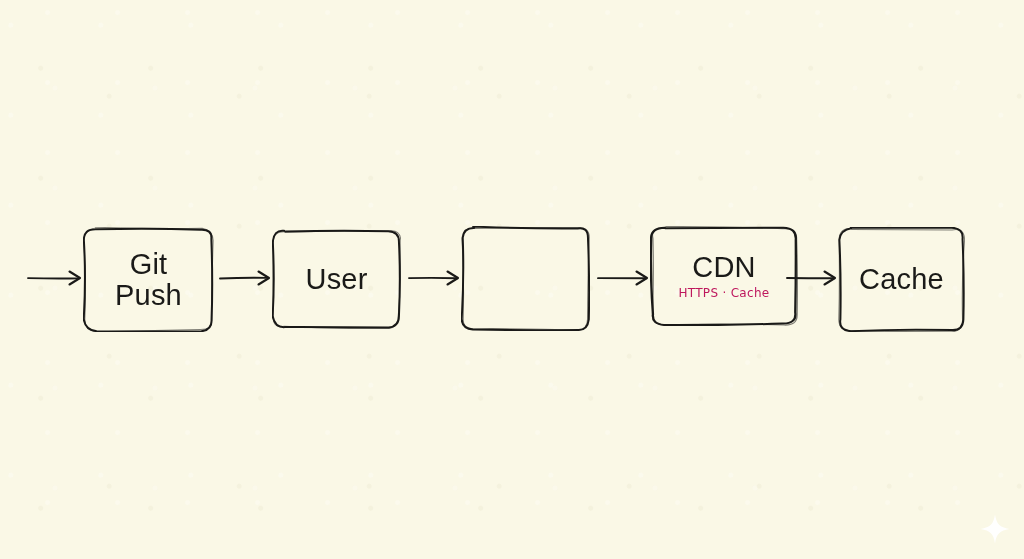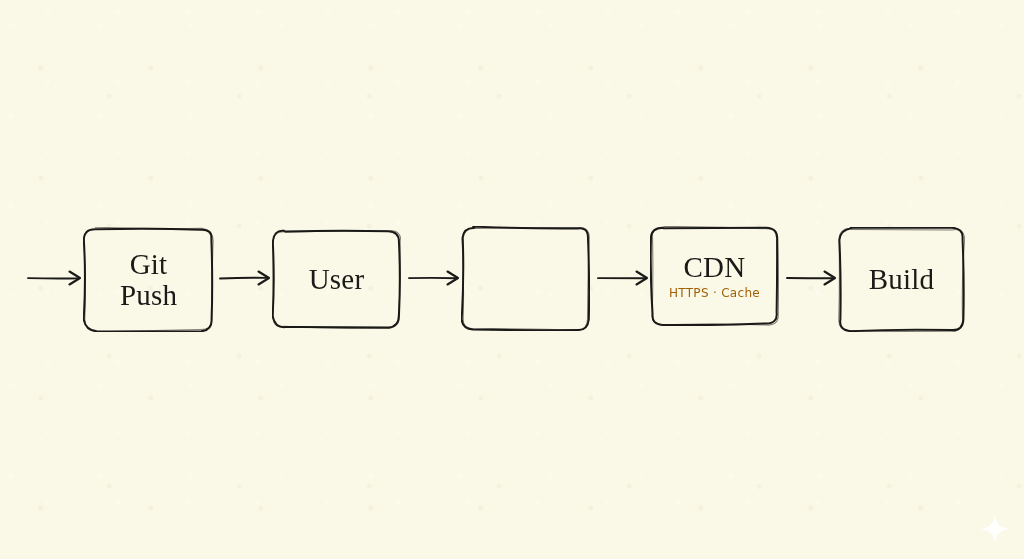--- a/index.html
+++ b/index.html
@@ -45,30 +45,30 @@
   .node-shape {
     position: absolute;
     inset: 0;
     width: 100%;
     height: 100%;
   }
   .node-text {
     position: relative;
     z-index: 2;
     color: #1a1a18;
-    font-family: Liberation Serif, serif;
+    font-family: Liberation Sans, sans-serif;
     font-weight: 400;
     letter-spacing: 0.2px;
     line-height: 1.04;
     white-space: pre-line;
   }
   .node-sub {
     position: relative;
     z-index: 2;
-    color: #a16207;
+    color: #be185d;
     font-family: "DejaVu Sans", sans-serif;
     font-size: 12px;
     letter-spacing: 0.3px;
     margin-top: 3px;
   }
   .edge {
     position: absolute;
     z-index: 1;
   }
   .sparkle {
@@ -120,33 +120,33 @@
         <path d="M 12.976742186956107 3.096947033563629 Q 63.438492835499346 1.7525630397954957 117.77074765004218 2.0403903719503433 Q 127.89207456363366 0.7212362207006664 128.8284656951204 11.169374192738905 Q 129.20092170340942 52.271218604873866 126.18234275430441 88.18131246496924 Q 127.23895683055744 97.72658753427677 116.22369595672936 99.62057884396054 Q 65.91689466778189 100.0106379892677 12.30763256214559 97.19870930803009 Q 1.9191526937298478 99.74573459322565 1.1819928320124746 88.72690948271193 Q 1.2008809822611513 51.15497675491497 1.1496913380920888 13.28274165247567 Q 0.8572909831069411 2.5818599994760008 12.823831708543002 2.782866459945217" fill="none" stroke="#1a1a18" stroke-width="1.1" stroke-linecap="round" stroke-linejoin="round" opacity="0.55"></path>
       </svg>
       <div class="node-text" style="font-size: 29px;">User</div>
     </div>
     <div class="node" style="left: 461px; top: 226px; width: 129px; height: 105px;">
       <svg class="node-shape" viewBox="0 0 129 105" preserveAspectRatio="none">
         <path d="M 12.218540576705708 0.5963974079815673 Q 66.77695371098817 2.846271436510142 116.58486103354954 2.4548253727843985 Q 127.24659028844908 0.7428370404290037 126.9676764246542 12.24370387091767 Q 128.70017380207779 53.782917675795034 127.81510770167225 93.29008232464548 Q 126.52438685847447 104.07855854344089 117.50247727804818 103.93419947202784 Q 63.938266925141214 104.47158668521793 11.809964058315382 103.56712374777999 Q 1.0992298216558996 102.46184812330176 0.6903951861429961 93.09017100788188 Q 3.1957912755757567 51.46159515646286 1.7318620111327618 11.757037097937427 Q 2.7184006339870392 1.7582436141790823 12.994847774365917 1.9345827652839944" fill="none" stroke="#1a1a18" stroke-width="2" stroke-linecap="round" stroke-linejoin="round"></path>
         <path d="M 12.496096536889672 2.396270200284198 Q 65.22666394617409 1.3910599421011285 117.80828783903272 1.6234698394779117 Q 128.2427608893253 1.8775080983992667 128.27569195777178 11.464213987486437 Q 126.69401469202712 54.49533132975921 126.54903764333577 91.99147737384774 Q 126.98390782447532 103.27973869754933 117.16374221406878 104.11707673859783 Q 66.23303692694753 102.3657881449908 13.62822942752391 102.69605315648951 Q 2.1885096141137184 103.07363655543887 2.1956457890570165 93.41523404871114 Q 3.2283887510187923 51.896107201930135 0.978350297920406 12.837849882105365 Q 2.383215351868421 0.8417727017309518 13.014552630856633 2.526080555887893" fill="none" stroke="#1a1a18" stroke-width="1.1" stroke-linecap="round" stroke-linejoin="round" opacity="0.55"></path>
       </svg>
     </div>
-    <div class="node" style="left: 650px; top: 226px; width: 129px; height: 100px; text-align: right;">
+    <div class="node" style="left: 650px; top: 226px; width: 148px; height: 100px; text-align: right;">
       <svg class="node-shape" viewBox="0 0 129 100" preserveAspectRatio="none">
         <path d="M 13.324878130247816 2.2127070842077954 Q 66.10459463689476 1.7304174472461455 116.11054126438685 1.741059855069034 Q 127.79821512103081 1.8672901423880832 127.06721486146563 13.660237395367584 Q 127.25087279403583 51.96804478489794 126.61574745797553 86.38044304277282 Q 127.8987277692184 97.88301457019989 115.27041830024683 97.4641746753594 Q 66.08891785461455 99.6622919749096 12.186416592495515 98.92157993621659 Q 1.6862872492522003 98.12651785595808 2.5771449636202304 88.36352630180772 Q 0.004661974925548096 49.99135974296369 0.9810346527490766 12.548323494079522 Q 0.7069390552118422 2.073832828947343 12.932559913536533 1.6330357363214718" fill="none" stroke="#1a1a18" stroke-width="2" stroke-linecap="round" stroke-linejoin="round"></path>
         <path d="M 13.841682828404009 0.4181531021837146 Q 66.50123253185302 0.8473678641254083 115.77089281529189 2.671577637689188 Q 127.87557851439342 1.6348746243398637 127.79228323008866 13.551767230639234 Q 128.88089716574177 48.20898829726502 128.2309564497322 88.89269438278862 Q 128.2257151353173 99.59381794030779 116.91529472786934 99.06511061810889 Q 66.4196232156828 96.99959380589426 12.358051503449678 98.78698349450715 Q 1.009398430492729 98.03071982818656 2.2302161468192936 88.63998830304482 Q 3.3336614153347908 50.512636612635106 2.537027143314481 12.413929454656317 Q 0.23371572596952328 0.9769733391236515 12.855508714355528 1.9509665543679149" fill="none" stroke="#1a1a18" stroke-width="1.1" stroke-linecap="round" stroke-linejoin="round" opacity="0.55"></path>
       </svg>
       <div class="node-text" style="font-size: 29px;">CDN</div>
       <div class="node-sub">HTTPS · Cache</div>
     </div>
     <div class="node" style="left: 838px; top: 227px; width: 127px; height: 105px;">
       <svg class="node-shape" viewBox="0 0 127 105" preserveAspectRatio="none">
         <path d="M 12.839286765130236 0.7456847448600458 Q 62.185789009928705 0.578248187468853 113.48578739906662 0.7133876900887118 Q 125.68780125034974 1.3191947222920135 124.53807945125737 11.941560499626211 Q 126.28703532088548 53.739479678915814 125.39923000982964 92.37506799490657 Q 124.89717819103971 102.97139671288897 114.95647783954628 103.11882710612845 Q 61.56356958076358 101.83386653635651 12.853224348602817 104.20181444061456 Q 0.6247202611528339 103.23565175805707 2.3855362741742283 92.30972619492096 Q 3.1925799837335944 51.35366147686727 1.3778475867118687 12.79722791069653 Q 2.431008477229625 2.7285169790731745 13.367548112990335 1.1657315742922947" fill="none" stroke="#1a1a18" stroke-width="2" stroke-linecap="round" stroke-linejoin="round"></path>
         <path d="M 13.632593764364719 2.4438331030774862 Q 63.50820794235915 2.906247400236316 114.07745615448803 3.0137531018350274 Q 126.49003586741165 0.26040728404186675 126.54267370663584 13.259741928102448 Q 123.49751010546461 52.785405659582466 124.53596217054874 92.54013655507006 Q 124.90753190601245 104.65405928469264 113.13905691877008 104.82591967736371 Q 62.818335491232574 104.83996138982475 13.640952692739665 103.88908641026356 Q 0.8652478595264257 103.80158214210533 0.8232917863875628 92.8689406764228 Q 1.8626771875657142 54.12445472320542 1.0572756672278047 13.088196280086413 Q 1.2213147551752628 1.2510620226617903 12.321475034952163 1.5407576688099653" fill="none" stroke="#1a1a18" stroke-width="1.1" stroke-linecap="round" stroke-linejoin="round" opacity="0.55"></path>
       </svg>
-      <div class="node-text" style="font-size: 29px;">Build</div>
+      <div class="node-text" style="font-size: 29px;">Cache</div>
     </div>
   </div>
 <div id="watermark-layer">
     <svg class="sparkle" width="30" height="30" viewBox="0 0 100 100" style="left: 980px; top: 514px;">
       <path d="M50 2 C55 34 66 45 98 50 C66 55 55 66 50 98 C45 66 34 55 2 50 C34 45 45 34 50 2 Z" fill="#ffffff" opacity="0.95"></path>
     </svg>
   </div>
 
 </body></html>

